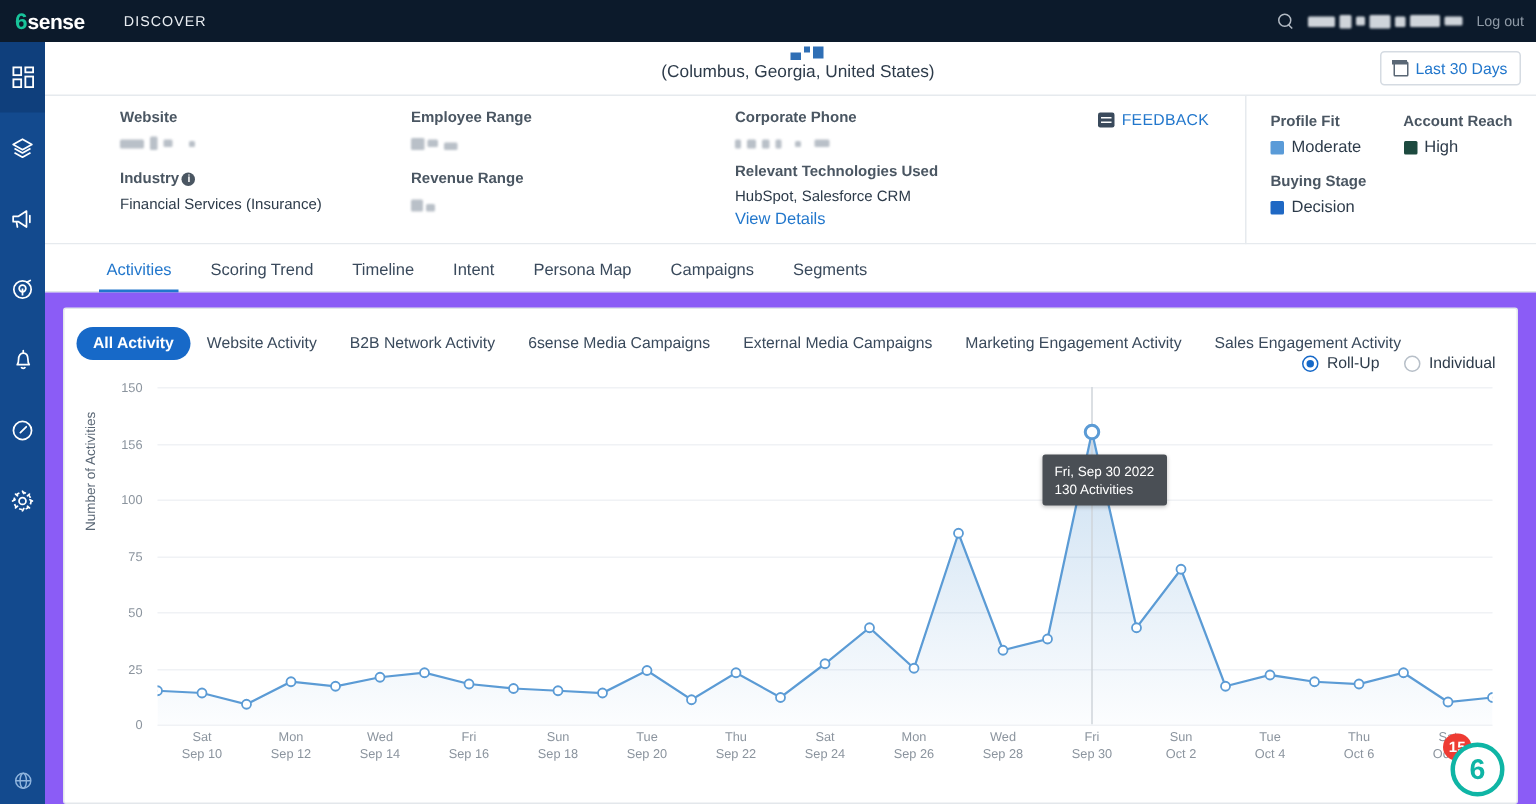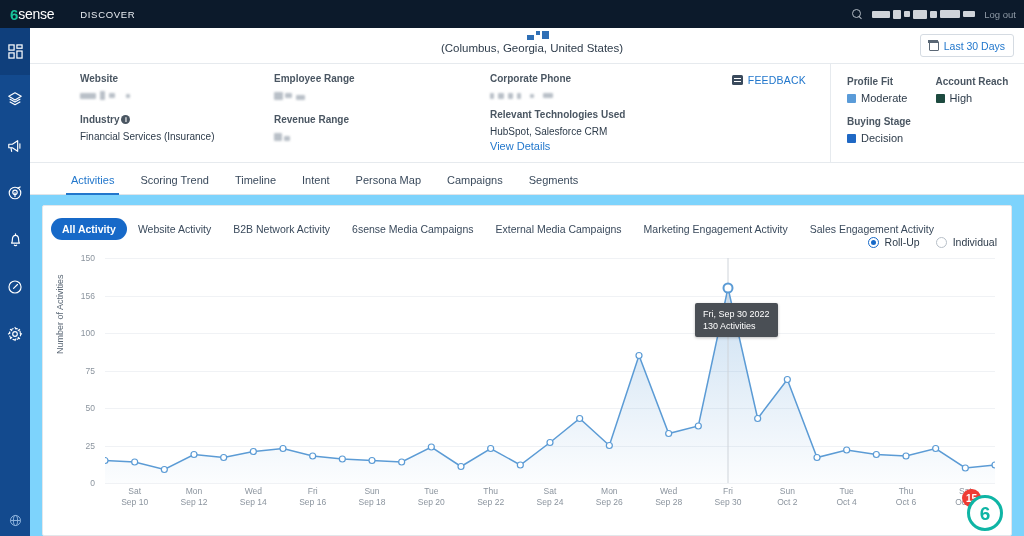--- a/index.html
+++ b/index.html
@@ -11,21 +11,21 @@
   }
   .app { position: relative; width: 1024px; height: 536px; }
 
   
   .topbar {
     position: absolute; left: 0; top: 0; width: 1024px; height: 28px;
     background: #0c1a2b; display: flex; align-items: center;
   }
   .logo-wrap { display: flex; align-items: center; margin-left: 10px; }
   .logo-text {
-    color: #ffffff; font-size: 14px; font-weight: normal; letter-spacing: -0.3px; text-align: right;
+    color: #ffffff; font-size: 14px; font-weight: bold; letter-spacing: -0.3px; text-align: right;
   }
   .logo-mark { color: #18c39a; font-size: 15px; font-weight: bold; margin-right: 0px; }
   .discover {
     color: #e9edf2; font-size: 9.5px; letter-spacing: 0.7px; margin-left: 26px;
   }
   .topbar-right {
     position: absolute; right: 8px; top: 0; height: 28px;
     display: flex; align-items: center; gap: 9px;
   }
   .search-ic { width: 11px; height: 11px; position: relative; opacity: .85; }
@@ -121,21 +121,21 @@
     position:relative;
   }
   .tab.active { color:#2277cc; }
   .tab.active::after {
     content:""; position:absolute; left:8px; right:8px; bottom:-1px; height:2px; background:#2277cc;
   }
 
   
   .content {
     position:absolute; left:30px; top:195px; width:994px; height:341px;
-    background:#7dd3fc; padding: 10px 12px 0 12px;
+    background:#8b5cf6; padding: 10px 12px 0 12px;
   }
   .card {
     width: 970px; height: 331px; background:#fff; border:1px solid #e3e7eb;
     border-radius:2px; position:relative;
   }
 
   
   .pills { position:absolute; left:8px; top:12px; display:flex; align-items:center; }
   .pill {
     font-size:10.5px; color:#3a4a5c; padding: 5px 11px; border-radius:12px; cursor:pointer;

